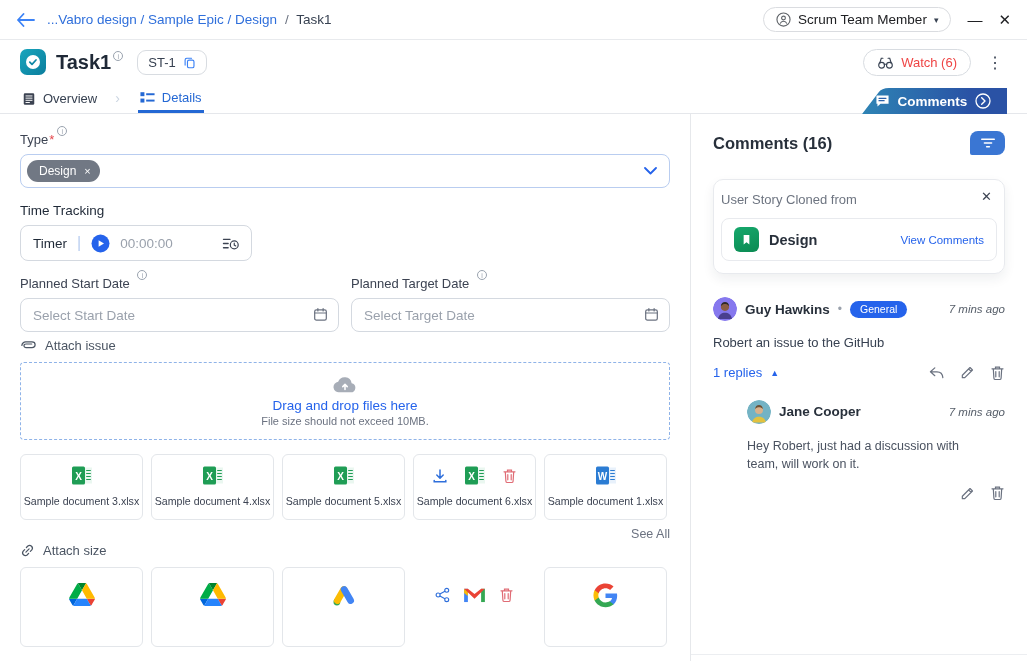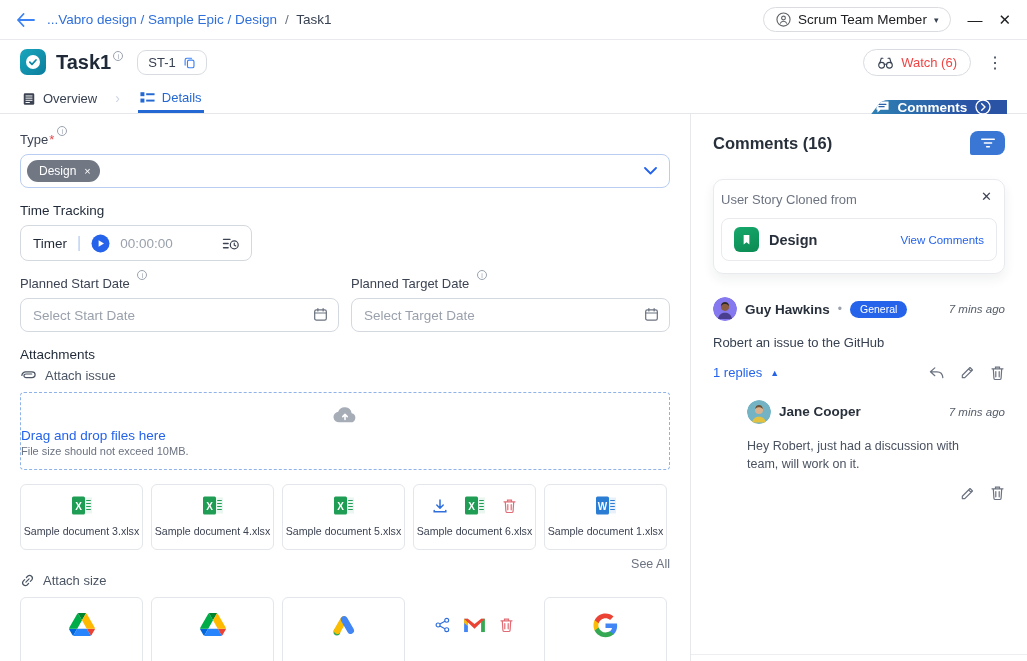--- a/index.html
+++ b/index.html
@@ -26,21 +26,21 @@
   .info{width:10px;height:10px;border:1px solid #9aa3af;border-radius:50%;color:#9aa3af;font-size:7px;display:inline-flex;align-items:center;justify-content:center;font-style:normal;position:relative;top:-6px;margin-left:2px;flex:none}
   .id-chip{margin-left:14px;display:flex;align-items:center;gap:7px;border:1px solid #d8dce1;border-radius:9px;padding:4px 10px;font-size:13px;color:#374151;cursor:pointer}
   .watch-pill{margin-left:auto;display:flex;align-items:center;gap:7px;border:1px solid #d8dce1;border-radius:15px;padding:5px 13px;font-size:13px;color:#ef4444;cursor:pointer}
   .kebab{margin:0 4px 0 16px;font-size:16px;color:#374151;cursor:pointer;letter-spacing:0}
 
   
   .tabbar{height:30px;display:flex;align-items:flex-start;padding-left:22px;border-bottom:1px solid #e5e7eb;position:relative;flex:none}
   .tab{display:flex;align-items:center;gap:7px;font-size:13px;color:#374151;height:29px;cursor:pointer}
   .tab.active{color:#2468d4;border-bottom:3px solid #2468d4;font-weight:500;padding:0 2px}
   .tab-sep{color:#cbd5e1;font-size:14px;margin:0 18px;line-height:29px}
-  .comments-btn{position:absolute;right:20px;bottom:-1px;width:148px;height:14px;display:flex;align-items:center;justify-content:center;gap:8px;color:#fff;font-size:13.5px;font-weight:600;background:linear-gradient(95deg,#2e86b5 0%,#2a52a5 75%);clip-path:path('M30 0 C25 0 21.5 1.5 19.5 4.5 L0 30 L148 30 L148 0 Z');cursor:pointer}
+  .comments-btn{position:absolute;right:20px;bottom:-1px;width:148px;height:26px;display:flex;align-items:center;justify-content:center;gap:8px;color:#fff;font-size:13.5px;font-weight:600;background:linear-gradient(95deg,#2e86b5 0%,#2a52a5 75%);clip-path:path('M30 0 C25 0 21.5 1.5 19.5 4.5 L0 30 L148 30 L148 0 Z');cursor:pointer}
 
   
   .content{flex:1;display:flex;overflow:hidden}
   .main{width:690px;flex:none;padding:18px 20px 0;overflow:hidden}
   .aside{flex:1;border-left:1px solid #e6e8eb;padding:17px 22px 0;position:relative;overflow:hidden}
   .aside::after{content:"";position:absolute;left:0;right:0;bottom:6px;border-top:1px solid #eceef1}
 
   
   .frow{display:flex;gap:12px}
   .fcol{flex:1}
@@ -54,21 +54,21 @@
   .tinput::placeholder{color:#9aa1ac}
   .sec-label{font-size:13.5px;color:#1f2937;margin-top:15px}
   .timerbox{margin-top:7px;width:232px;height:36px;border:1px solid #d4d9e0;border-radius:8px;display:flex;align-items:center;gap:10px;padding:0 12px}
   .timerbox .t{font-size:13.5px;color:#1f2937}
   .timerbox .bar{color:#b9cdf0}
   .timerbox .val{font-size:13.5px;color:#9aa1ac}
   .timerbox .log{margin-left:auto;cursor:pointer}
   .datewrap{position:relative}
   .datewrap .cal{position:absolute;right:11px;top:9px;cursor:pointer}
   .attach-line{margin-top:6px;display:flex;align-items:center;gap:8px;font-size:13px;color:#4b5563;cursor:pointer}
-  .dropzone{margin-top:9px;height:78px;border:1px dashed #8fb3e8;border-radius:4px;display:flex;flex-direction:column;justify-content:center;gap:2px;cursor:pointer}
+  .dropzone{margin-top:9px;height:78px;border:1px dashed #8fb3e8;border-radius:4px;display:flex;flex-direction:column;align-items:center;justify-content:center;gap:2px;cursor:pointer}
   .dz-title{font-size:13.5px;color:#2563eb;font-weight:500;margin-top:3px}
   .dz-sub{font-size:11px;color:#6b7280}
   .cards{margin-top:14px;display:flex;gap:8px}
   .fcard{width:123px;height:66px;border:1px solid #e3e6ea;border-radius:6px;display:flex;flex-direction:column;align-items:center;padding-top:10px;gap:9px;background:#fff;cursor:pointer}
   .fcard .nm{font-size:10.6px;color:#3c4352;white-space:nowrap}
   .fcard .acts{display:flex;align-items:center;gap:16px}
   .seeall{margin-top:7px;text-align:right;font-size:12.5px;color:#6b7280;cursor:pointer}
   .lcards{margin-top:9px;display:flex;gap:8px}
   .lcard{width:123px;height:80px;border:1px solid #e3e6ea;border-radius:6px;display:flex;align-items:flex-start;justify-content:center;padding-top:15px;background:#fff;cursor:pointer}
   .lcard.noborder{border:none;align-items:flex-start}
@@ -271,21 +271,20 @@
             <span class="icon cal">
               <svg width="15" height="15" viewBox="0 0 16 16">
                   <rect x="1.8" y="3" width="12.4" height="11" rx="1.8" stroke="#6b7280" fill="none" stroke-width="1.3"></rect>
                   <path d="M1.8 6.4h12.4M5.2 1.6v2.6M10.8 1.6v2.6" stroke="#6b7280" stroke-width="1.3" stroke-linecap="round"></path>
                 </svg>
             </span>
           </div>
         </div>
       </div>
 
-      <div class="sec-label">Attachments</div>
 
       <div class="attach-line">
         <span class="icon">
           <svg width="17" height="11" viewBox="0 0 18 11">
               <path d="M2 5.5C2 3.3 3.8 1.7 6.1 1.7h6.6c1.9 0 3.3 1.4 3.3 3s-1.4 3-3.3 3H6.4c-1.2 0-2.2-.8-2.2-1.9s1-1.9 2.2-1.9h6" stroke="#4b5563" fill="none" stroke-width="1.3" stroke-linecap="round"></path>
             </svg>
         </span>
         <span>Attach issue</span>
       </div>
 

